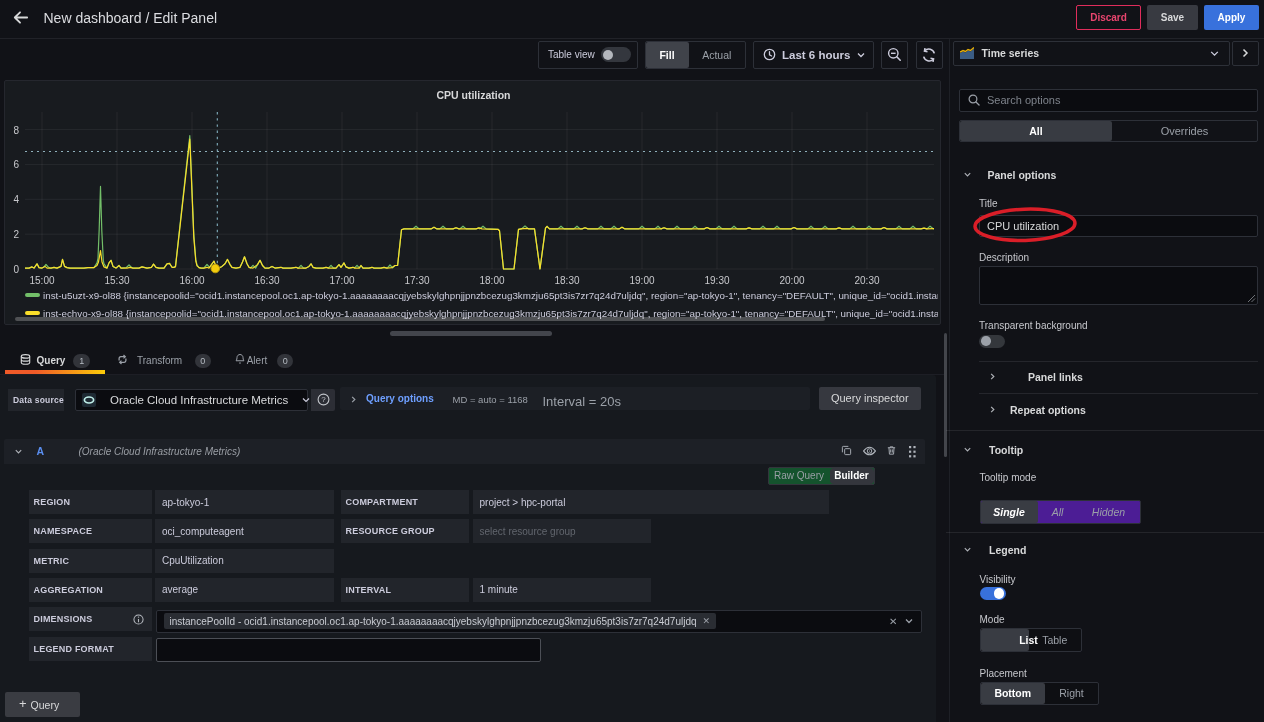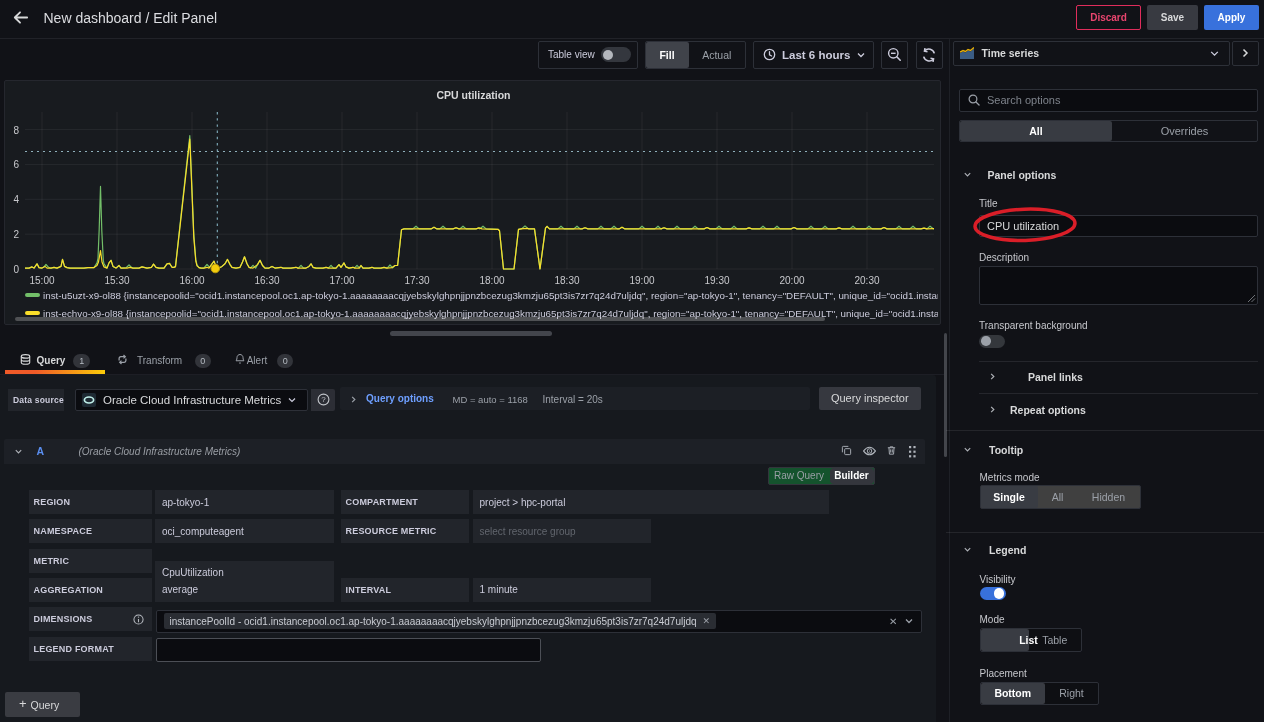--- a/index.html
+++ b/index.html
@@ -139,42 +139,42 @@
 <div class="abs" style="left:194.5px;top:353.5px;width:16.7px;height:14.5px;background:#32343a;border-radius:7.5px;font-size:9px;color:#b6bcc3;display:flex;align-items:center;justify-content:center;">0</div>
 <svg class="abs" style="left:233.5px;top:353px;" width="12" height="12" viewBox="0 0 24 24" fill="none" stroke="#9ba0a8" stroke-width="2">
     <path d="M18 9 c0-3.3-2.7-6-6-6 S6 5.7 6 9 c0 5-2 6.5-2 6.5 h16 s-2-1.5-2-6.5"></path>
     <path d="M10.3 19.5 a2 2 0 0 0 3.4 0"></path>
   </svg>
 <div class="abs" style="left:246.7px;top:354.5px;font-size:10px;color:#9ba0a8;">Alert</div>
 <div class="abs" style="left:276.8px;top:353.5px;width:16.7px;height:14.5px;background:#32343a;border-radius:7.5px;font-size:9px;color:#b6bcc3;display:flex;align-items:center;justify-content:center;">0</div>
 
 <div class="abs" style="left:340px;top:386.5px;width:470px;height:23px;background:#1c1f25;border-radius:2px;"></div>
 <div class="abs lblbox" style="left:8px;top:388.5px;width:56px;height:22.5px;font-size:8.5px;padding-left:5px;">Data source</div>
-<div class="abs" style="left:74.5px;top:388.5px;width:233px;height:22.5px;background:#0b0c10;border:1px solid #2d3038;border-radius:2px;display:flex;align-items:center;white-space:nowrap;">
+<div class="abs" style="left:74.5px;top:388.5px;width:233px;height:22.5px;background:#0b0c10;border:1px solid #2d3038;border-radius:2px;display:flex;align-items:center;white-space:nowrap;gap:7px;">
   <svg width="14" height="14" viewBox="0 0 14 14" style="margin-left:6.5px;flex:none;">
       <rect x="0" y="0" width="14" height="14" rx="2" fill="#1e2a33"></rect>
       <ellipse cx="7" cy="7" rx="4.6" ry="3" fill="none" stroke="#bfeee8" stroke-width="1.7"></ellipse>
     </svg>
   <span style="margin-left:7px;font-size:11.5px;color:#d9dadc;">Oracle Cloud Infrastructure Metrics</span>
   <svg width="10" height="10" viewBox="0 0 10 10" style="margin-left:6px;flex:none;">
       <path d="M2 3.5 L5 6.5 L8 3.5" stroke="#ccccdc" stroke-width="1.2" fill="none"></path>
     </svg>
 </div>
 <div class="abs" style="left:311px;top:388.5px;width:24px;height:22.5px;background:#2c2e35;border-radius:0 2px 2px 0;display:flex;align-items:center;justify-content:center;">
   <svg width="13" height="13" viewBox="0 0 13 13">
       <circle cx="6.5" cy="6.5" r="5.4" stroke="#c2c5ca" stroke-width="1.1" fill="none"></circle>
       <text x="6.5" y="9.2" font-size="8" fill="#c2c5ca" text-anchor="middle" font-family="Liberation Sans">?</text>
     </svg>
 </div>
 <svg class="abs" style="left:349px;top:394.5px;" width="9" height="9" viewBox="0 0 10 10">
     <path d="M3.5 2 L6.5 5 L3.5 8" stroke="#9ba0a8" stroke-width="1.3" fill="none"></path>
   </svg>
 <div class="abs" style="left:366px;top:393px;font-size:10px;font-weight:bold;color:#6e9fff;white-space:nowrap;">Query options</div>
 <div class="abs" style="left:452.5px;top:393.5px;font-size:9.5px;color:#9ba0a8;white-space:nowrap;">MD = auto = 1168</div>
-<div class="abs" style="left:542.5px;top:393.5px;font-size:10px;color:#9ba0a8;white-space:nowrap;">Interval = 20s</div>
+<div class="abs" style="left:542.5px;top:393.5px;font-size:13px;color:#9ba0a8;white-space:nowrap;">Interval = 20s</div>
 <div class="abs btn" style="left:818.5px;top:386.5px;width:102.5px;height:23px;background:#36383f;color:#d8d9da;font-weight:normal;font-size:11px;">Query inspector</div>
 
 <div class="abs" style="left:4px;top:438.5px;width:921px;height:25px;background:#1d2026;border-radius:2px 2px 0 0;"></div>
 <svg class="abs" style="left:14px;top:446.5px;" width="9" height="9" viewBox="0 0 10 10">
     <path d="M2 3.5 L5 6.5 L8 3.5" stroke="#aeb1b7" stroke-width="1.3" fill="none"></path>
   </svg>
 <div class="abs" style="left:36.4px;top:445px;font-size:10.5px;font-weight:bold;color:#5a8ef0;">A</div>
 <div class="abs" style="left:78.5px;top:445.5px;font-size:10px;font-style:italic;color:#9a9ea5;white-space:nowrap;">(Oracle Cloud Infrastructure Metrics)</div>
 <svg class="abs" style="left:841px;top:445px;" width="11" height="11" viewBox="0 0 24 24" fill="none" stroke="#b0b5bc" stroke-width="2">
     <rect x="8" y="8" width="13" height="13" rx="2"></rect>
@@ -201,25 +201,25 @@
   <div class="seg" style="flex:1;background:#34363d;color:#ffffff;font-size:10px;font-weight:bold;border-radius:4px;">Builder</div>
 </div>
 
 <div class="abs lblbox" style="left:29px;top:490px;width:123px;height:24px;">REGION</div>
 <div class="abs valbox" style="left:155px;top:490px;width:179px;height:24px;">ap-tokyo-1</div>
 <div class="abs lblbox" style="left:341px;top:490px;width:128px;height:24px;">COMPARTMENT</div>
 <div class="abs valbox" style="left:472.5px;top:490px;width:356.5px;height:24px;">project &gt; hpc-portal</div>
 
 <div class="abs lblbox" style="left:29px;top:519.3px;width:123px;height:24px;">NAMESPACE</div>
 <div class="abs valbox" style="left:155px;top:519.3px;width:179px;height:24px;">oci_computeagent</div>
-<div class="abs lblbox" style="left:341px;top:519.3px;width:128px;height:24px;">RESOURCE METRIC</div>
+<div class="abs lblbox" style="left:341px;top:519.3px;width:128px;height:24px;">RESOURCE GROUP</div>
 <div class="abs valbox" style="left:472.5px;top:519.3px;width:178.5px;height:24px;color:#62666e;">select resource group</div>
 
 <div class="abs lblbox" style="left:29px;top:548.6px;width:123px;height:24px;">METRIC</div>
-<div class="abs valbox" style="left:155px;top:548.6px;width:179px;height:24px;margin-top:12px;">CpuUtilization</div>
+<div class="abs valbox" style="left:155px;top:548.6px;width:179px;height:24px;">CpuUtilization</div>
 
 <div class="abs lblbox" style="left:29px;top:577.9px;width:123px;height:24px;">AGGREGATION</div>
 <div class="abs valbox" style="left:155px;top:577.9px;width:179px;height:24px;">average</div>
 <div class="abs lblbox" style="left:341px;top:577.9px;width:128px;height:24px;">INTERVAL</div>
 <div class="abs valbox" style="left:472.5px;top:577.9px;width:178.5px;height:24px;">1 minute</div>
 
 <div class="abs lblbox" style="left:29px;top:607.2px;width:123px;height:24px;">DIMENSIONS
   <svg width="11" height="11" viewBox="0 0 12 12" style="position:absolute;right:8px;top:6.5px;">
       <circle cx="6" cy="6" r="5" stroke="#b6bac0" stroke-width="1.1" fill="none"></circle>
       <path d="M6 5.4 V9" stroke="#b6bac0" stroke-width="1.2"></path>
@@ -304,22 +304,22 @@
 <svg class="abs" style="left:988px;top:404.5px;" width="9" height="9" viewBox="0 0 10 10">
     <path d="M3.5 2 L6.5 5 L3.5 8" stroke="#aeb1b7" stroke-width="1.3" fill="none"></path>
   </svg>
 <div class="sechead" style="left:1010px;top:403.5px;">Repeat options</div>
 
 <div class="abs" style="left:945.5px;top:430px;width:318.5px;border-top:1px solid rgba(204,204,220,0.1);"></div>
 <svg class="abs" style="left:963px;top:444.5px;" width="9" height="9" viewBox="0 0 10 10">
     <path d="M2 3.5 L5 6.5 L8 3.5" stroke="#aeb1b7" stroke-width="1.3" fill="none"></path>
   </svg>
 <div class="sechead" style="left:989px;top:443.5px;">Tooltip</div>
-<div class="optlabel" style="left:979.5px;top:471.5px;">Metrics mode</div>
-<div class="abs bordered" style="left:979.5px;top:485px;width:161px;height:23.5px;display:flex;background:#404040;">
+<div class="optlabel" style="left:979.5px;top:471.5px;">Tooltip mode</div>
+<div class="abs bordered" style="left:979.5px;top:500px;width:161px;height:23.5px;display:flex;background:#4c1d95;font-style:italic;">
   <div class="seg" style="width:57px;background:#393c43;color:#fff;font-weight:bold;font-size:10.5px;border-radius:2px;">Single</div>
   <div class="seg" style="width:40px;color:#9ba0a8;font-size:10.5px;">All</div>
   <div class="seg" style="flex:1;color:#9ba0a8;font-size:10.5px;">Hidden</div>
 </div>
 <div class="abs" style="left:945.5px;top:531.5px;width:318.5px;border-top:1px solid rgba(204,204,220,0.1);"></div>
 <svg class="abs" style="left:963px;top:544.5px;" width="9" height="9" viewBox="0 0 10 10">
     <path d="M2 3.5 L5 6.5 L8 3.5" stroke="#aeb1b7" stroke-width="1.3" fill="none"></path>
   </svg>
 <div class="sechead" style="left:989px;top:543.5px;">Legend</div>
 <div class="optlabel" style="left:979.5px;top:573.5px;">Visibility</div>

